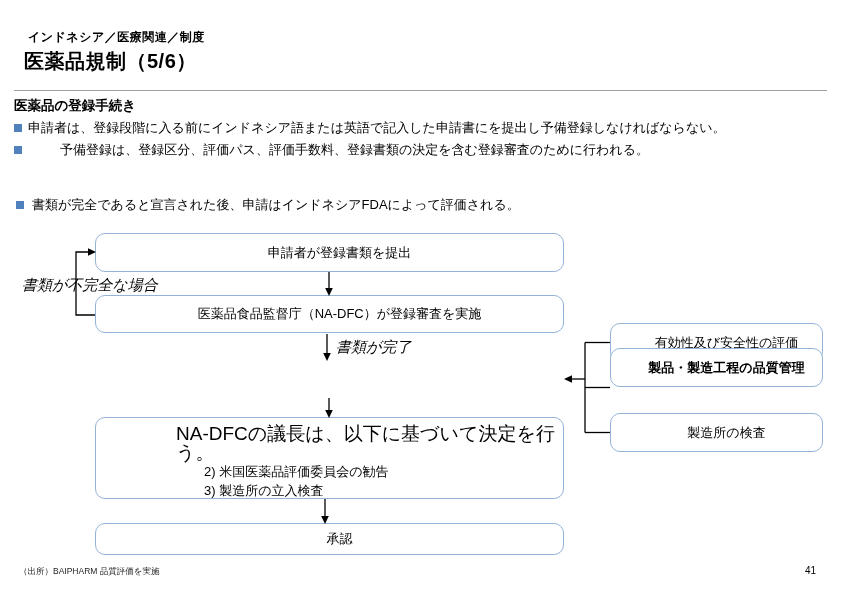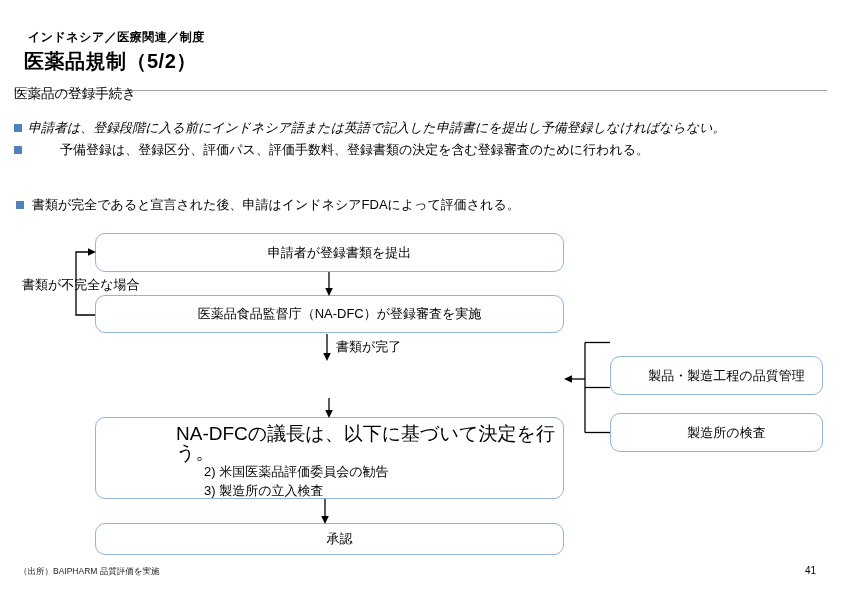--- a/index.html
+++ b/index.html
@@ -14,73 +14,73 @@
   }
   .page-title {
     position:absolute; left:24px; top:48px;
     font-size:20px; font-weight:bold; letter-spacing:0.5px;
   }
   .separator {
     position:absolute; left:14px; top:90px; width:813px; height:1px;
     background:#a0a0a0;
   }
   .section-heading {
-    position:absolute; left:14px; top:85px;
-    font-size:13.5px; font-weight:normal;
+    position:absolute; left:14px; top:97px;
+    font-size:13.5px; font-weight:bold;
   }
   .bullet-row { position:absolute; display:flex; align-items:flex-start; }
   .bullet-row .sq {
     width:8px; height:8px; background:#4F81BD; flex:0 0 8px;
     margin-top:4px; margin-right:6px;
   }
   .bullet-row .txt { font-size:13px; line-height:16px; white-space:nowrap; }
-  #bullet-1 { left:14px; top:120px;font-style:italic; }
+  #bullet-1 { left:14px; top:120px; }
   #bullet-2 { left:14px; top:142px;gap:32px; }
   #bullet-3 { left:16px; top:197px; }
   #bullet-3 .sq { margin-right:8px; }
 
   .flow-box {
     position:absolute; background:#ffffff;
     border:1.5px solid #95B3D7; border-radius:10px;
     display:flex; align-items:center; justify-content:center;
     font-size:13px; text-align:left;padding-left:20px;
   }
   #box-submit   { left:95px;  top:233px; width:469px; height:39px; }
   #box-review   { left:95px;  top:295px; width:469px; height:38px; }
   #box-evaluate { left:95px;  top:361px; width:469px; height:37px; }
   #box-decide   { left:95px;  top:417px; width:469px; height:82px;
                   display:block; text-align:left; padding:6px 0 0 80px; }
   #box-approve  { left:95px;  top:523px; width:469px; height:32px; }
   #box-decide .decide-heading { font-size:19px; line-height:19px; }
   #box-decide .decide-item    { font-size:13px; line-height:19px; padding-left:28px; }
 
   #side-box-1 { left:610px; top:323px; width:213px; height:39px; }
-  #side-box-2 { left:610px; top:356px; width:213px; height:39px; }
+  #side-box-2 { left:610px; top:348px; width:213px; height:39px;font-weight:bold; }
   #side-box-3 { left:610px; top:413px; width:213px; height:39px; }
 
-  .edge-label { position:absolute; font-size:13px; white-space:nowrap; }
+  .edge-label { position:absolute; font-size:15px; white-space:nowrap;font-style:italic; }
   #label-incomplete { left:22px;  top:276px; }
   #label-complete   { left:336px; top:338px; }
 
   svg.overlay { position:absolute; left:0; top:0; pointer-events:none; }
 
   .footer-source {
     position:absolute; left:19px; top:566px; font-size:8.5px; color:#222;
   }
   .page-number {
     position:absolute; right:26px; top:565px; font-size:10px;
   }
 </style>
 </head>
 <body>
 
 <div class="slide">
 
   <div class="breadcrumb">インドネシア／医療関連／制度</div>
-  <div class="page-title">医薬品規制（5/2）</div>
+  <div class="page-title">医薬品規制（5/6）</div>
   <div class="separator"></div>
 
   <div class="section-heading">医薬品の登録手続き</div>
 
   <div class="bullet-row" id="bullet-1">
     <span class="sq"></span>
     <span class="txt">申請者は、登録段階に入る前にインドネシア語または英語で記入した申請書にを提出し予備登録しなければならない。</span>
   </div>
   <div class="bullet-row" id="bullet-2">
     <span class="sq"></span>
@@ -95,20 +95,21 @@
   <div class="flow-box" id="box-review">医薬品食品監督庁（NA-DFC）が登録審査を実施</div>
 
   <div class="flow-box" id="box-decide">
     <div class="decide-heading">NA-DFCの議長は、以下に基づいて決定を行う。</div>
     <div class="decide-item">2) 米国医薬品評価委員会の勧告</div>
     <div class="decide-item">3) 製造所の立入検査</div>
   </div>
 
   <div class="flow-box" id="box-approve">承認</div>
 
+  <div class="flow-box" id="side-box-1">有効性及び安全性の評価</div>
   <div class="flow-box" id="side-box-2">製品・製造工程の品質管理</div>
   <div class="flow-box" id="side-box-3">製造所の検査</div>
 
   <svg class="overlay" width="842" height="595" viewBox="0 0 842 595">
     <g stroke="#000000" stroke-width="1.3" fill="none">
 
       <path d="M329 272 L329 289"></path>
 
       <path d="M327 334 L327 355"></path>
 

